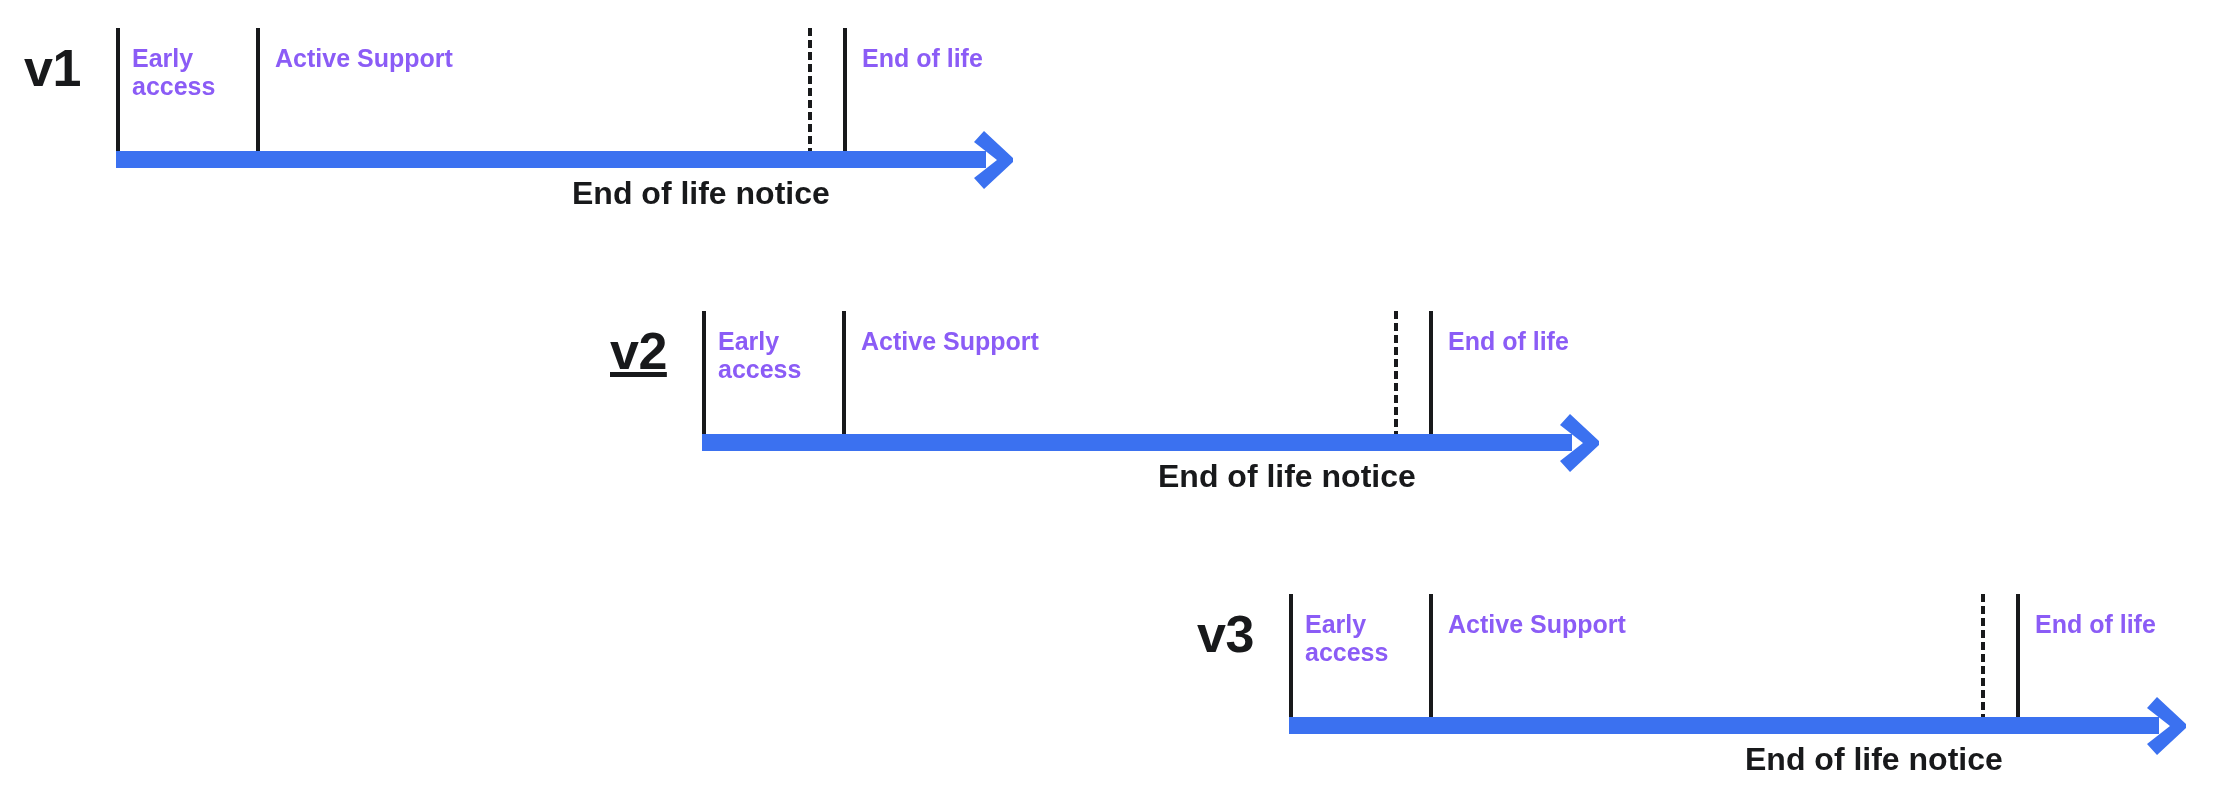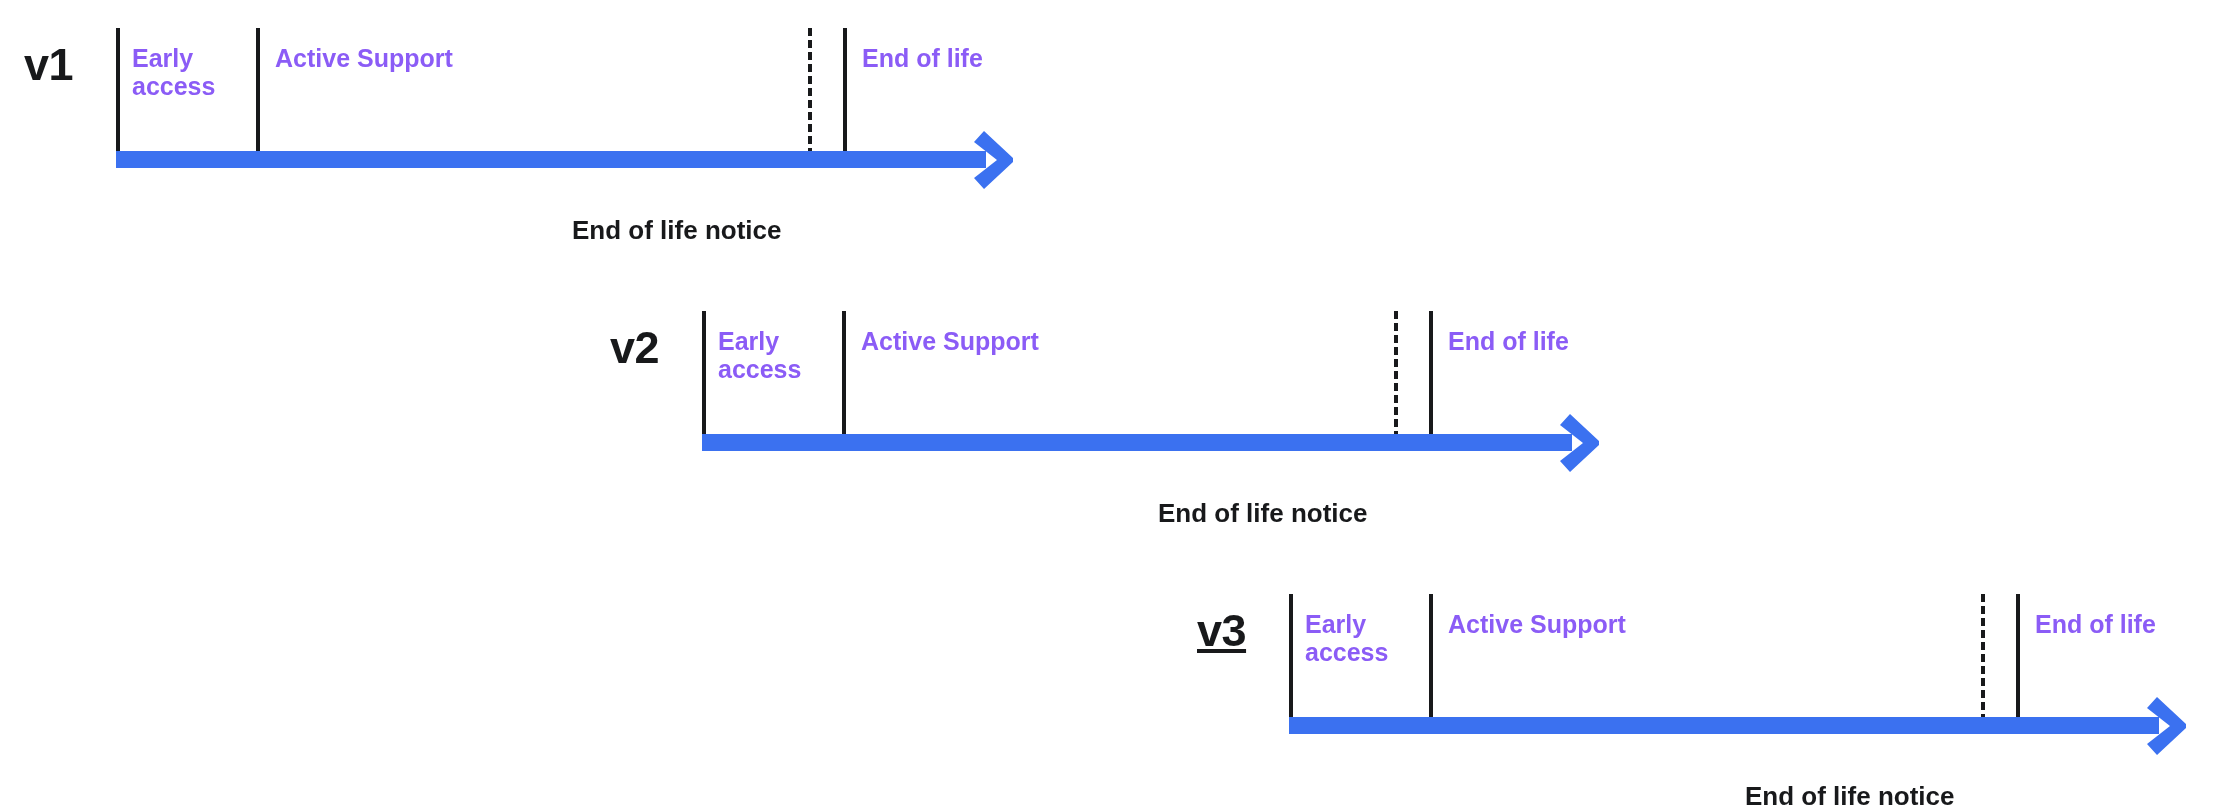--- a/index.html
+++ b/index.html
@@ -21,21 +21,21 @@
   }
 
   
   .timeline-row {
     position: absolute;
   }
 
   
   .version-label {
     position: absolute;
-    font-size: 45px;
+    font-size: 52px;
     font-weight: 700;
     color: #18191b;
     letter-spacing: -0.5px;
     line-height: 1;
     white-space: nowrap;
   }
 
   
   .tick {
     position: absolute;
@@ -64,26 +64,25 @@
     height: 17px;
   }
   .arrow-head {
     position: absolute;
   }
   .arrow-head svg { display: block; }
 
   
   .notice-label {
     position: absolute;
-    font-size: 26px;
+    font-size: 32px;
     font-weight: 700;
     color: #18191b;
     line-height: 1.1;
     white-space: nowrap;
-    margin-top: 40px;
   }
 </style>
 </head>
 <body>
 
 <div id="canvas">
 
   <div class="timeline-row" style="left:0px; top:0px; width:1060px; height:210px;">
 
     <div class="version-label" style="left:24px; top:42px;">v1</div>
@@ -103,21 +102,21 @@
       <svg width="56" height="58" viewBox="0 0 56 58" aria-hidden="true">
         <path d="M10 0 L10 0 L39 27 L39 31 L10 58 L0 47 L23 29 L0 11 Z" transform="translate(8,0)" fill="#3b71f0"></path>
       </svg>
     </div>
 
     <div class="notice-label" style="left:572px; top:176px;">End of life notice</div>
   </div>
 
   <div class="timeline-row" style="left:586px; top:283px; width:1060px; height:210px;">
 
-    <div class="version-label" style="left:24px; top:42px;">v2</div>
+    <div class="version-label" style="left:24px; top:42px;text-decoration:underline;">v2</div>
 
     <div class="tick" style="left:116px; top:28px; height:128px;"></div>
     <div class="tick" style="left:256px; top:28px; height:128px;"></div>
     <div class="tick dashed" style="left:808px; top:28px; height:128px;"></div>
     <div class="tick" style="left:843px; top:28px; height:128px;"></div>
 
     <div class="phase-label" style="left:132px; top:44px;">Early
 access</div>
     <div class="phase-label" style="left:275px; top:44px;">Active Support</div>
     <div class="phase-label" style="left:862px; top:44px;">End of life</div>
@@ -127,21 +126,21 @@
       <svg width="56" height="58" viewBox="0 0 56 58" aria-hidden="true">
         <path d="M10 0 L10 0 L39 27 L39 31 L10 58 L0 47 L23 29 L0 11 Z" transform="translate(8,0)" fill="#3b71f0"></path>
       </svg>
     </div>
 
     <div class="notice-label" style="left:572px; top:176px;">End of life notice</div>
   </div>
 
   <div class="timeline-row" style="left:1173px; top:566px; width:1060px; height:210px;">
 
-    <div class="version-label" style="left:24px; top:42px;text-decoration:underline;">v3</div>
+    <div class="version-label" style="left:24px; top:42px;">v3</div>
 
     <div class="tick" style="left:116px; top:28px; height:128px;"></div>
     <div class="tick" style="left:256px; top:28px; height:128px;"></div>
     <div class="tick dashed" style="left:808px; top:28px; height:128px;"></div>
     <div class="tick" style="left:843px; top:28px; height:128px;"></div>
 
     <div class="phase-label" style="left:132px; top:44px;">Early
 access</div>
     <div class="phase-label" style="left:275px; top:44px;">Active Support</div>
     <div class="phase-label" style="left:862px; top:44px;">End of life</div>

